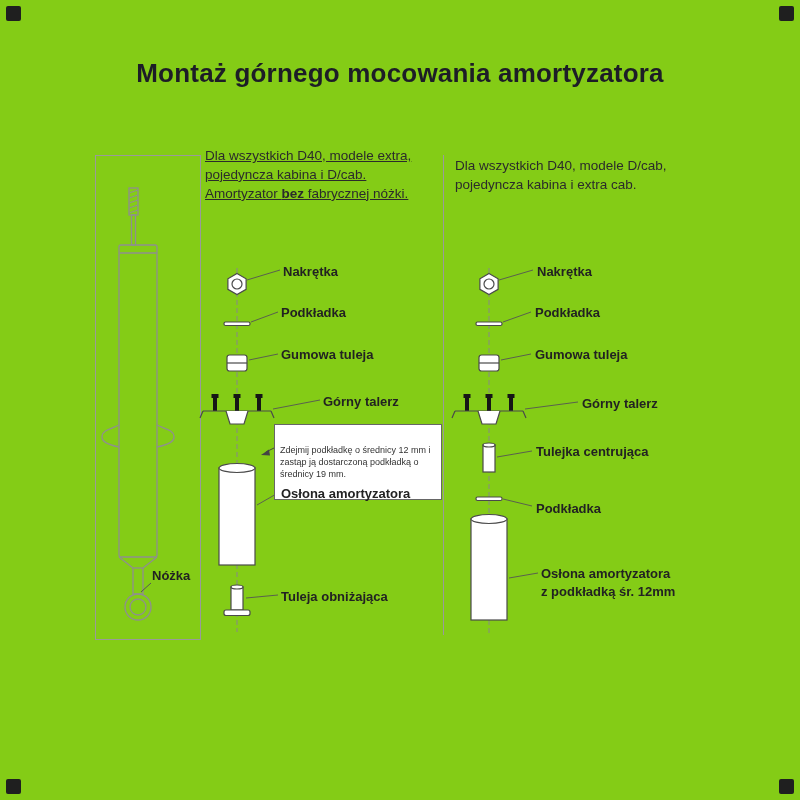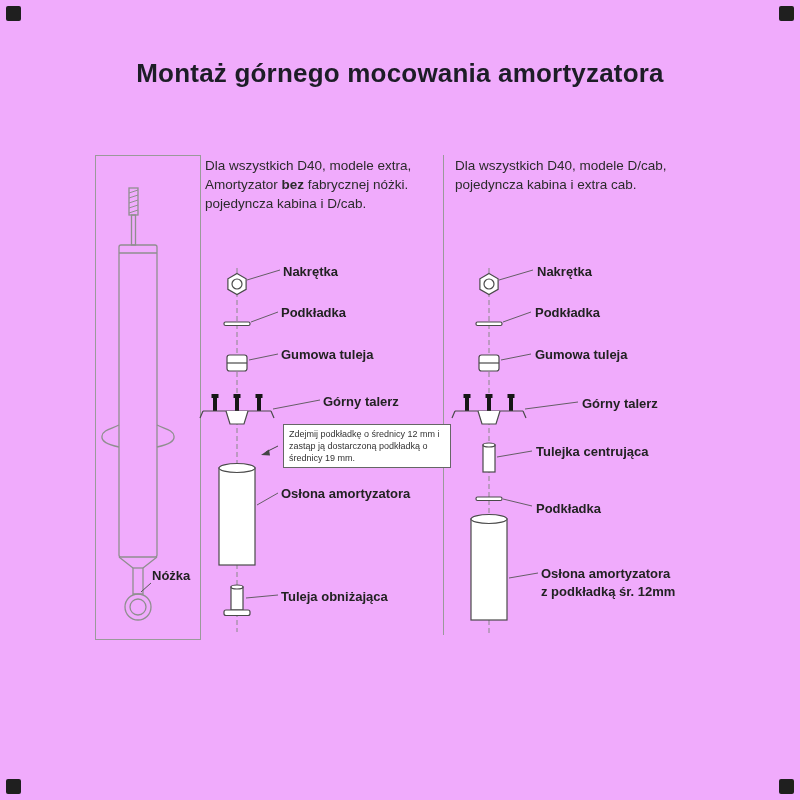--- a/index.html
+++ b/index.html
@@ -1,59 +1,59 @@
 <!DOCTYPE html>
 <html><head>
 <meta charset="utf-8">
 <style>
   html,body{margin:0;padding:0;background:#fff;}
   .page{
-    position:relative;width:800px;height:800px;background:#f0abfc;
+    position:relative;width:800px;height:800px;background:#84cc16;
     font-family:"Liberation Sans",sans-serif;overflow:hidden;color:#2b2b2b;
   }
   .corner{position:absolute;width:15px;height:15px;background:#1f1f1f;border-radius:2px;}
   .corner.tl{left:6px;top:6px}.corner.tr{right:6px;top:6px}
   .corner.bl{left:6px;bottom:6px}.corner.br{right:6px;bottom:6px}
   .title{
     position:absolute;top:58px;left:0;width:100%;text-align:center;
     font-size:26px;font-weight:600;color:#1d1d27;letter-spacing:.2px;
   }
   .panel-border{position:absolute;left:95px;top:155px;width:104px;height:483px;border:1px solid #9a9a9a;}
   .divider{position:absolute;left:443px;top:155px;height:480px;width:0;border-left:1px solid #9a9a9a;}
   .col-header{position:absolute;font-size:13.5px;line-height:1.4;color:#2b2b2b;}
   .col-header b{font-weight:700;}
-  .col-header.mid{left:205px;top:157px;width:235px;}
+  .col-header.mid{left:205px;top:147px;width:235px;text-decoration:underline;}
   .col-header.right{left:455px;top:157px;width:330px;}
   .part-label{position:absolute;font-size:13px;color:#222;white-space:nowrap;font-weight:bold;}
   .two-line{line-height:1.35;}
   .note-box{
-    position:absolute;left:283px;top:424px;width:156px;border:1px solid #666;
-    padding:3px 5px;font-size:9px;line-height:1.35;color:#333;background:#fff;
+    position:absolute;left:274px;top:424px;width:156px;border:1px solid #666;
+    padding:19px 5px;font-size:9px;line-height:1.35;color:#333;background:#fff;
   }
   svg.art{position:absolute;left:0;top:0;pointer-events:none;}
 </style>
 </head>
 <body>
 
 <div class="page">
 
   <div class="corner tl"></div>
   <div class="corner tr"></div>
   <div class="corner bl"></div>
   <div class="corner br"></div>
 
   <div class="title">Montaż górnego mocowania amortyzatora</div>
 
   <div class="panel-border"></div>
   <div class="divider"></div>
 
   <div class="col-header mid">
     <div>Dla wszystkich D40, modele extra,</div>
+    <div>pojedyncza kabina i D/cab.</div>
     <div><span>Amortyzator </span><b>bez</b><span> fabrycznej nóżki.</span></div>
-    <div>pojedyncza kabina i D/cab.</div>
   </div>
 
   <div class="col-header right">
     <div>Dla wszystkich D40, modele D/cab,</div>
     <div>pojedyncza kabina i extra cab.</div>
   </div>
 
   <svg class="art" width="800" height="800" viewBox="0 0 800 800">
 
     <g stroke="#8f8f8f" fill="none" stroke-width="1.3">

